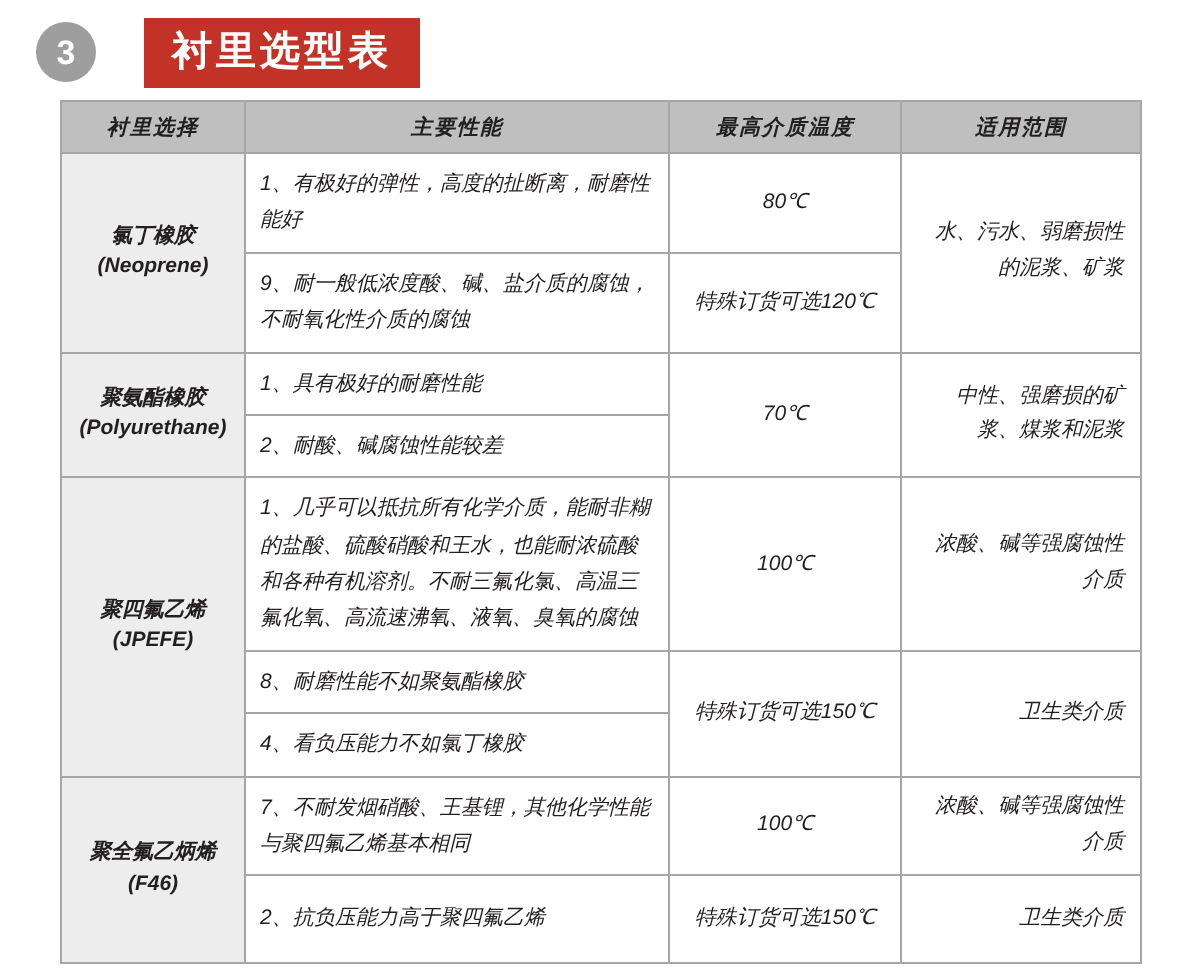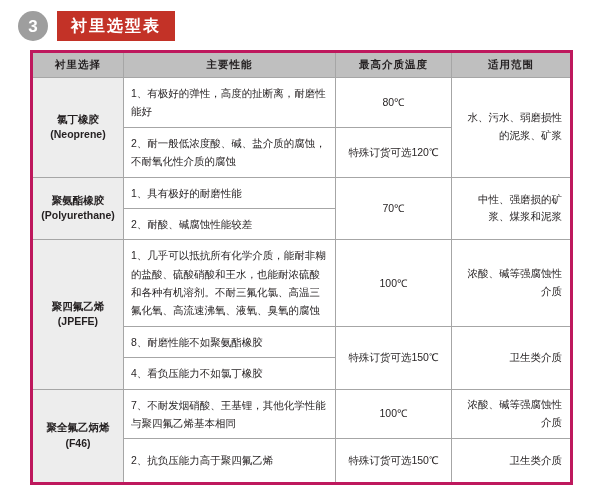--- a/index.html
+++ b/index.html
@@ -38,44 +38,45 @@
     color: #ffffff;
     display: flex;
     align-items: center;
     justify-content: center;
     font-size: 17px;
     font-weight: bold;
     line-height: 1;
     flex: none;
   }
   .title-bar {
-    margin-left: 9px;
+    margin-left: 24px;
     background: #c0392b;
     background: #c33227;
     color: #ffffff;
-    font-size: 16px;
+    font-size: 20px;
     font-weight: bold;
     letter-spacing: 2px;
     padding: 5px 14px 6px 14px;
     line-height: 1.2;
     white-space: nowrap;
   }
 
   
   .table-wrap {
     position: absolute;
     left: 30px;
     top: 50px;
     width: 540px;
   }
   table.spec {
     border-collapse: collapse;
     width: 540px;
     table-layout: fixed;
-    border: 3px solid #be185d;
+    border: 1px solid #be185d;
+    font-style: italic;
   }
   table.spec th,
   table.spec td {
     border: 1px solid #a6a6a6;
     vertical-align: middle;
     box-sizing: border-box;
   }
   table.spec thead th {
     background: #bfbfbf;
     color: #231f20;
@@ -154,21 +155,21 @@
         <tr>
           <td class="name-cell" rowspan="2">
             <div>氯丁橡胶</div>
             <div class="en">(Neoprene)</div>
           </td>
           <td class="perf-cell">1、有极好的弹性，高度的扯断离，耐磨性能好</td>
           <td class="temp-cell">80℃</td>
           <td class="range-cell" rowspan="2">水、污水、弱磨损性的泥浆、矿浆</td>
         </tr>
         <tr>
-          <td class="perf-cell">2、耐一般低浓度酸、碱、盐介质的腐蚀，不耐氧化性介质的腐蚀</td>
+          <td class="perf-cell">9、耐一般低浓度酸、碱、盐介质的腐蚀，不耐氧化性介质的腐蚀</td>
           <td class="temp-cell">特殊订货可选120℃</td>
         </tr>
 
         <tr>
           <td class="name-cell" rowspan="2">
             <div>聚氨酯橡胶</div>
             <div class="en">(Polyurethane)</div>
           </td>
           <td class="perf-cell">1、具有极好的耐磨性能</td>
           <td class="temp-cell" rowspan="2">70℃</td>

